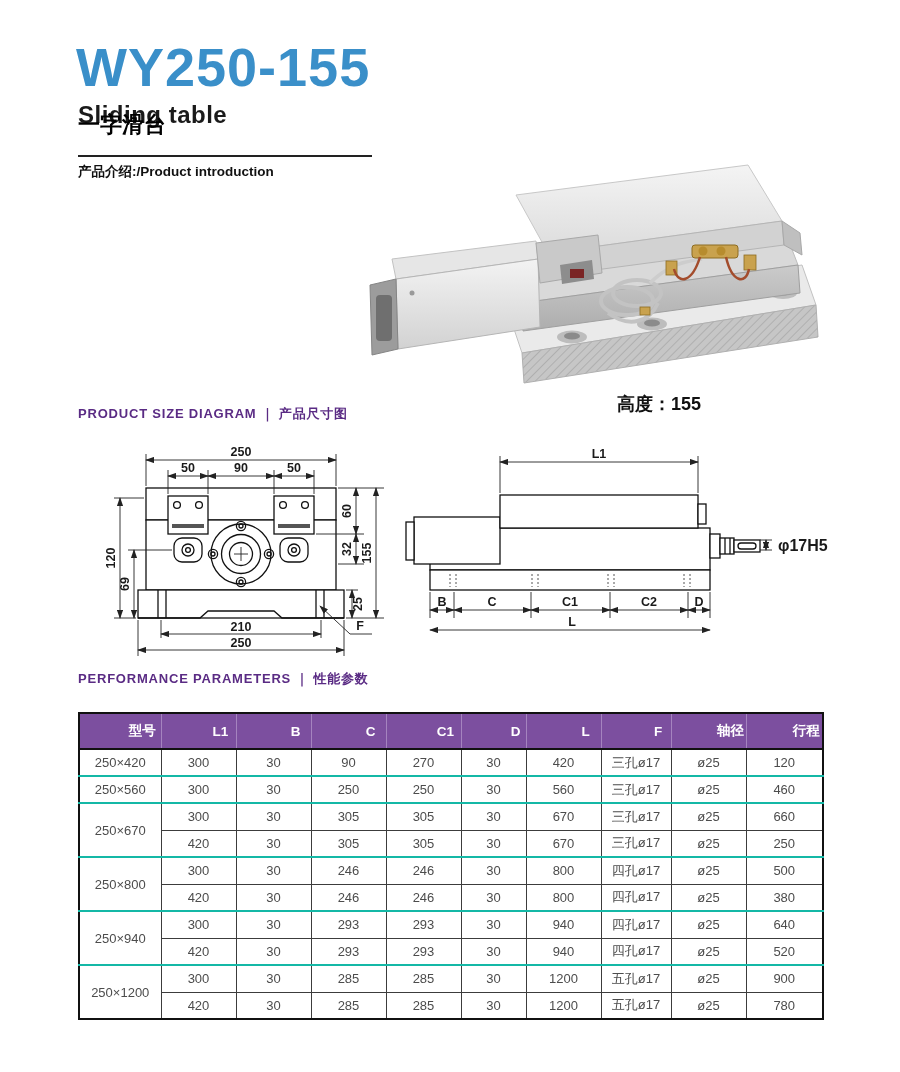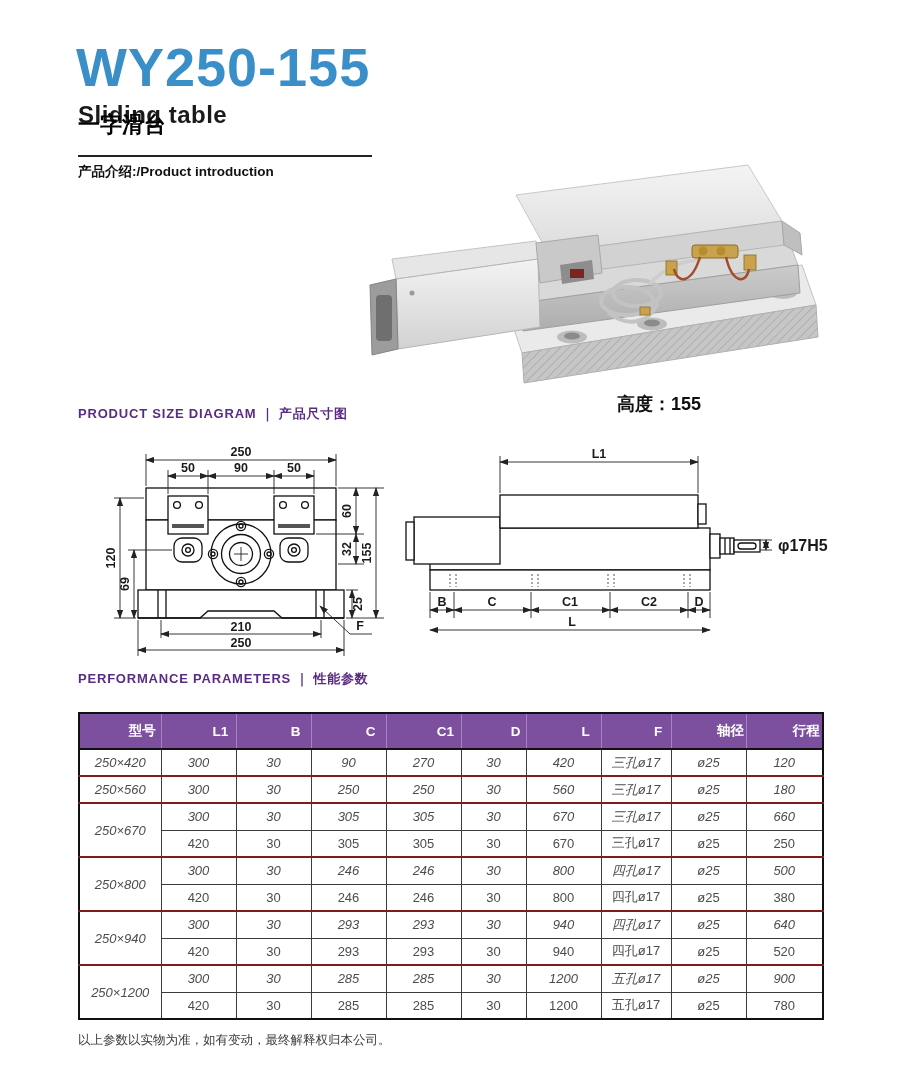--- a/index.html
+++ b/index.html
@@ -26,21 +26,21 @@
   .svg-front { position:absolute; left:88px; top:438px; }
   .svg-side  { position:absolute; left:398px; top:448px; }
 
   .spec-table { position:absolute; left:78px; top:712px; width:744px; border-collapse:collapse;
                 border:2px solid #111; table-layout:fixed; }
   .spec-table th { background:#7c4f9f; color:#fff; font-size:13.5px; font-weight:700;
                    height:36px; border-left:1px solid #a584bf; border-bottom:2px solid #111;padding-left:44px; }
   .spec-table th:first-child { border-left:none; }
   .spec-table td { border:1px solid #3c3c3c; text-align:center; font-size:13px;
                    color:#4c4c4c; height:27px; background:#fff; }
-  .spec-table tr.grp td { border-top:2px solid #7f1d1d;font-style:italic; }
+  .spec-table tr.grp td { border-top:2px solid #14b8a6; }
   .footer-note { position:absolute; left:78px; top:1032px; font-size:12.5px; color:#3a3a3a; }
 
   svg text { font-family:"Liberation Sans","DejaVu Sans",sans-serif; }
   .dim { stroke:#222; stroke-width:0.9; fill:none; }
   .out { stroke:#111; stroke-width:1.3; fill:#fff; }
   .out2 { stroke:#111; stroke-width:1.3; fill:none; }
   .dtx { font-size:12.5px; font-weight:600; fill:#1a1a1a; }
 </style>
 </head>
 <body>
@@ -332,21 +332,21 @@
       <tr class="grp">
         <td>250×560</td>
         <td>300</td>
         <td>30</td>
         <td>250</td>
         <td>250</td>
         <td>30</td>
         <td>560</td>
         <td>三孔ø17</td>
         <td>ø25</td>
-        <td>180</td>
+        <td>460</td>
       </tr>
       <tr class="grp">
         <td rowspan="2">250×670</td>
         <td>300</td>
         <td>30</td>
         <td>305</td>
         <td>305</td>
         <td>30</td>
         <td>670</td>
         <td>三孔ø17</td>
@@ -429,15 +429,14 @@
         <td>285</td>
         <td>30</td>
         <td>1200</td>
         <td>五孔ø17</td>
         <td>ø25</td>
         <td>780</td>
       </tr>
     </tbody>
   </table>
 
-  <div class="footer-note">以上参数以实物为准，如有变动，最终解释权归本公司。</div>
 
 </div>
 
 </body></html>

